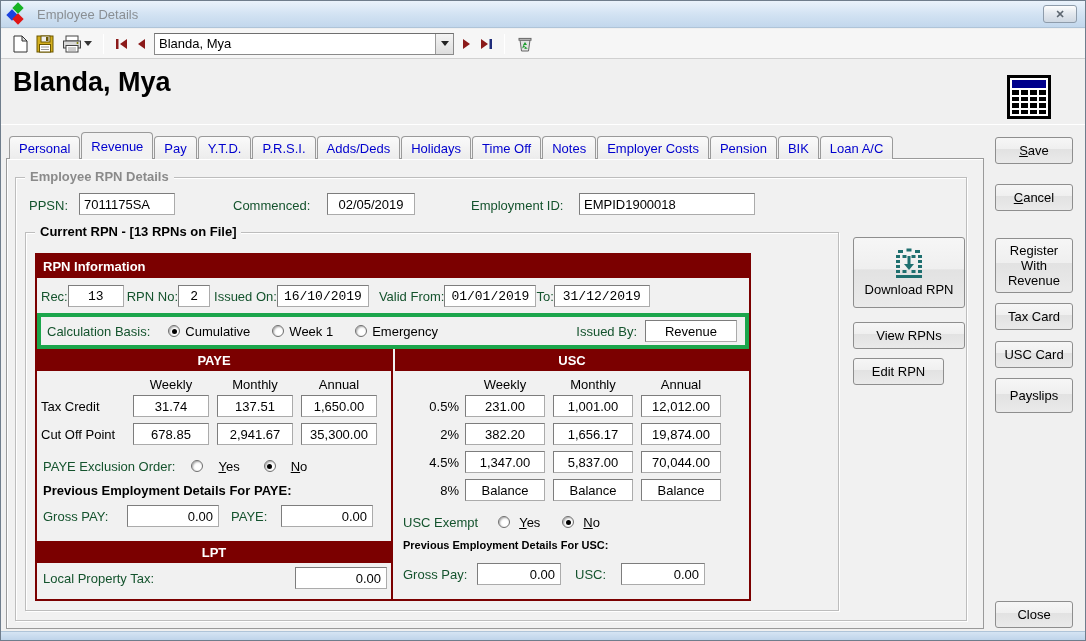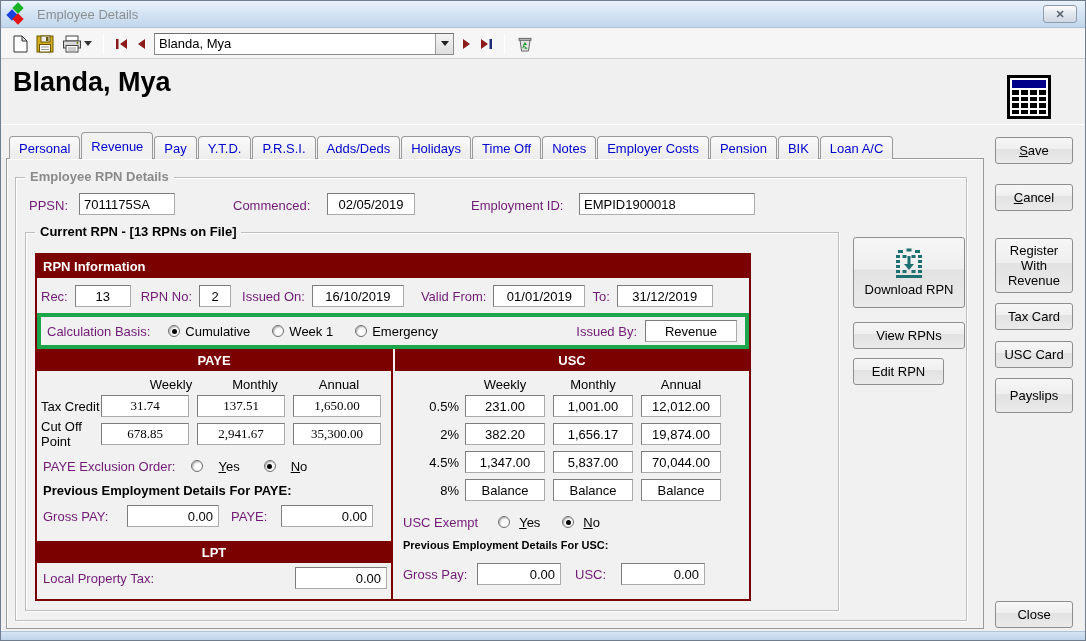--- a/index.html
+++ b/index.html
@@ -57,41 +57,41 @@
   .panel{position:absolute;left:5px;top:157px;width:978px;height:471px;background:#F1F1F1;
     border:1px solid #9a9a9a;box-shadow:inset 1px 1px 0 #fff;}
 
   .groupbox{position:absolute;border:1px solid #bdbdbd;box-shadow:inset 1px 1px 0 #fff, 1px 1px 0 #fff;}
   .gb-label{position:absolute;top:-9px;left:9px;background:#F1F1F1;padding:0 5px;font-size:13px;font-weight:bold;}
   .gb1{left:14px;top:176px;width:952px;height:444px;}
   .gb1 > .gb-label{color:#8a8a8a;}
   .gb2{left:24px;top:231px;width:814px;height:379px;}
   .gb2 > .gb-label{color:#000;}
 
-  .lbl{font-size:13px;color:#701a75;white-space:nowrap;}
+  .lbl{font-size:13px;color:#14532d;white-space:nowrap;}
   .tb{background:#fff;border:1px solid #ababab;border-top-color:#7d7d7d;border-left-color:#7d7d7d;
     height:22px;font-size:13px;display:flex;align-items:center;justify-content:center;white-space:nowrap;}
   .tb.left{justify-content:flex-start;padding-left:4px;text-align:center;}
   .tb.right{justify-content:flex-end;padding-right:5px;}
 
   
   .f-ppsn-l{position:absolute;left:28px;top:197px;}
   .f-ppsn{position:absolute;left:78px;top:192px;width:96px;}
   .f-comm-l{position:absolute;left:232px;top:197px;}
   .f-comm{position:absolute;left:326px;top:192px;width:88px;}
   .f-emp-l{position:absolute;left:470px;top:197px;}
   .f-emp{position:absolute;left:578px;top:192px;width:176px;}
 
   
   .rpnbox{position:absolute;left:34px;top:252px;width:716px;height:348px;border:2px solid var(--maroon);}
   .band{background:var(--maroon);color:#fff;font-size:13px;font-weight:bold;display:flex;align-items:center;}
   .rpn-head{position:absolute;left:0;top:0;width:712px;height:23px;padding-left:6px;}
   .row{position:absolute;display:flex;align-items:center;}
-  .rec-row{left:4px;top:30px;width:704px;height:22px;gap:7px;}
-  .rec-row .tb{flex:none;}
+  .rec-row{left:4px;top:30px;width:704px;height:22px;gap:0;}
+  .rec-row .tb{flex:none;font-family:Liberation Mono, monospace;}
 
   .green-row{left:0px;top:58px;width:712px;height:36px;border:4px solid var(--green);
     display:flex;align-items:center;padding:0 8px 0 6px;}
   .radio{width:12px;height:12px;border-radius:50%;background:#fff;border:1px solid #6e6e6e;
     box-shadow:inset 1px 1px 2px rgba(0,0,0,.35);display:inline-flex;align-items:center;justify-content:center;flex:none;}
   .radio .dot{display:none;width:5px;height:5px;border-radius:50%;background:#000;}
   .radio.checked .dot{display:block;}
   .rlabel{font-size:13px;margin-left:5px;white-space:nowrap;}
   .u-first{display:inline-block;}
   .u-first::first-letter{text-decoration:underline;}
@@ -101,21 +101,21 @@
   .col-right{left:358px;width:354px;height:252px;}
   .col .band{position:absolute;left:0;width:100%;height:22px;justify-content:center;}
   .crow{position:absolute;display:flex;align-items:center;height:22px;}
 
   
   .p-hdr{left:4px;top:24px;width:348px;}
   .hdr-spacer-p{width:92px;}
   .hdr-spacer-u{width:66px;}
   .chead{width:76px;text-align:center;font-size:13px;margin-right:8px;}
   .p-r .rowlab{width:92px;font-size:13px;}
-  .p-r .tb{width:88px;margin-right:8px;flex:none;font-family:Liberation Serif, serif;}
+  .p-r .tb{width:76px;margin-right:8px;flex:none;}
   .p-r1{left:4px;top:46px;width:348px;}
   .p-r2{left:4px;top:74px;width:348px;}
   .p-excl{left:6px;top:106px;gap:10px;}
   .p-prev{position:absolute;left:6px;top:134px;font-size:13px;font-weight:bold;}
   .p-gross{left:6px;top:156px;}
   .lpt-band{position:absolute;left:0;top:192px;width:100%;height:22px;}
   .lpt-row{left:6px;top:218px;width:344px;}
 
   
   .u-hdr{left:4px;top:24px;width:346px;}

